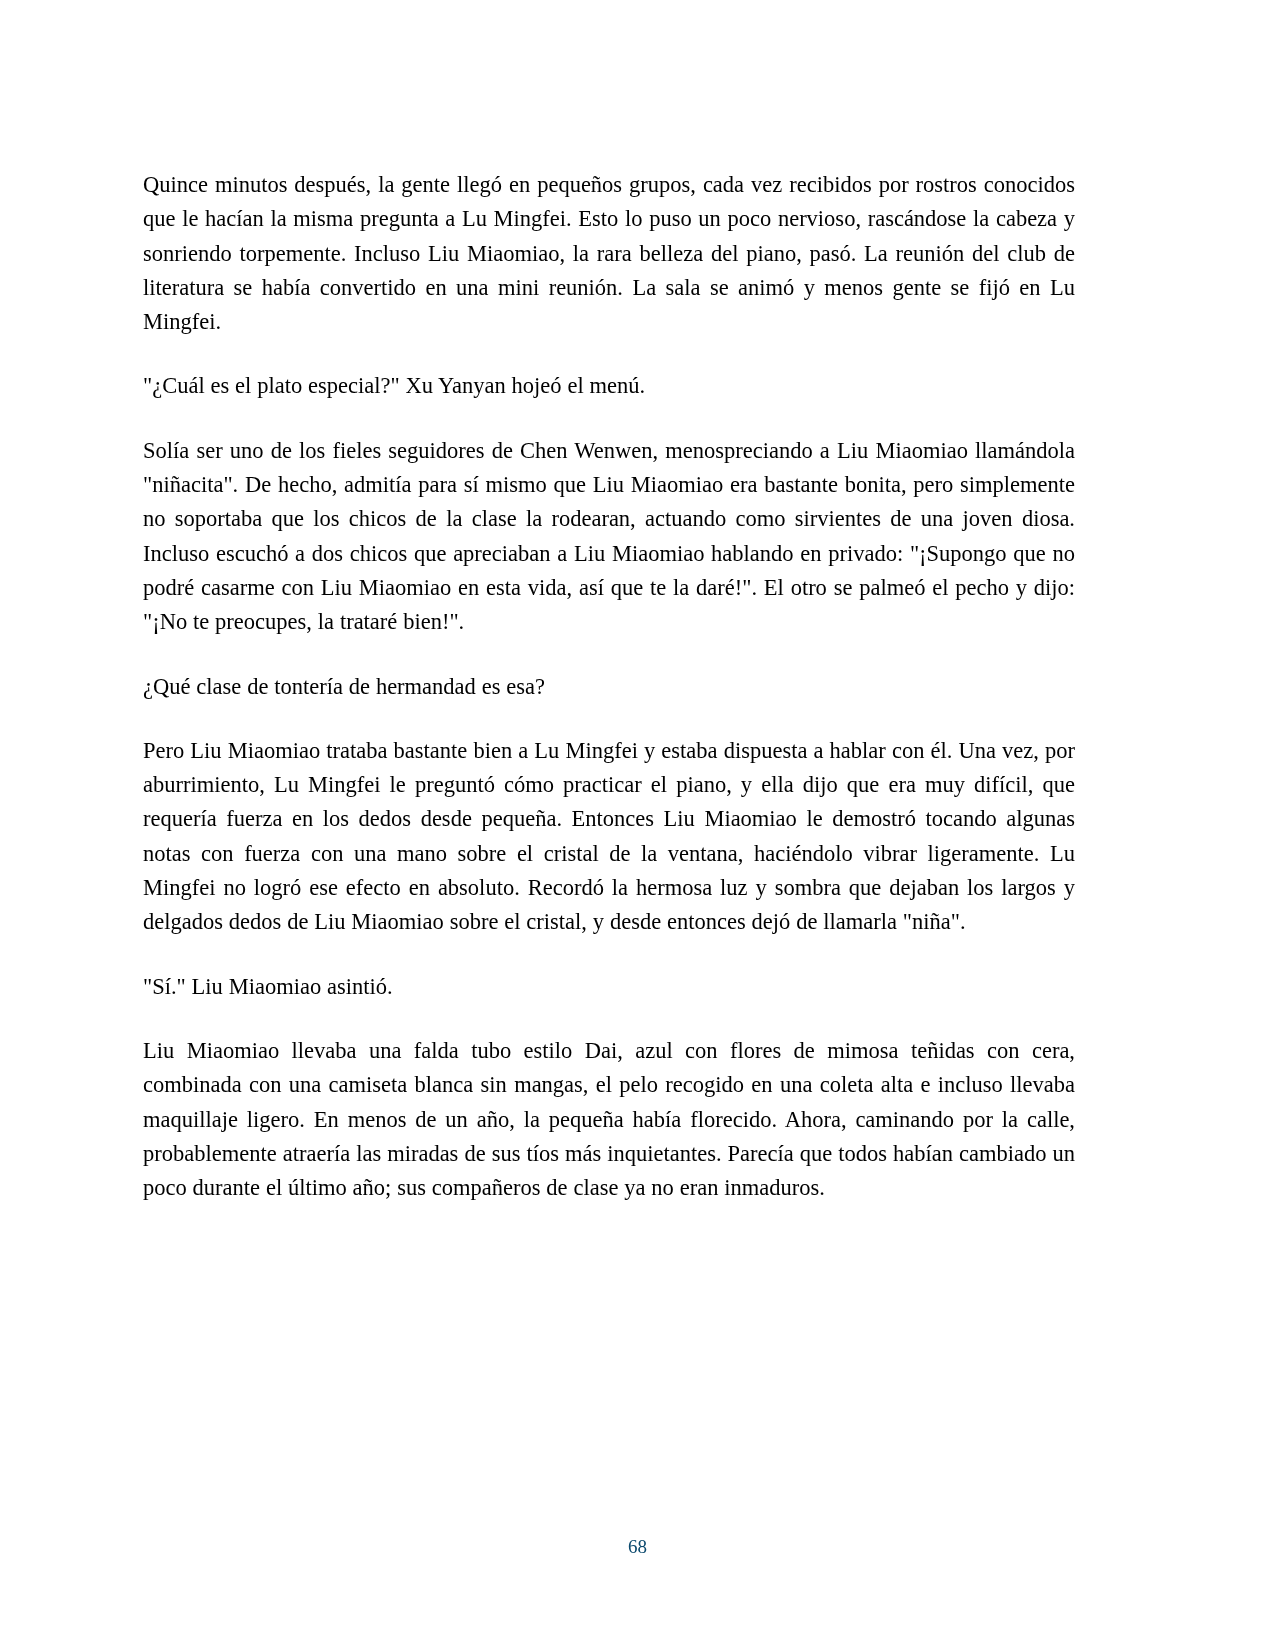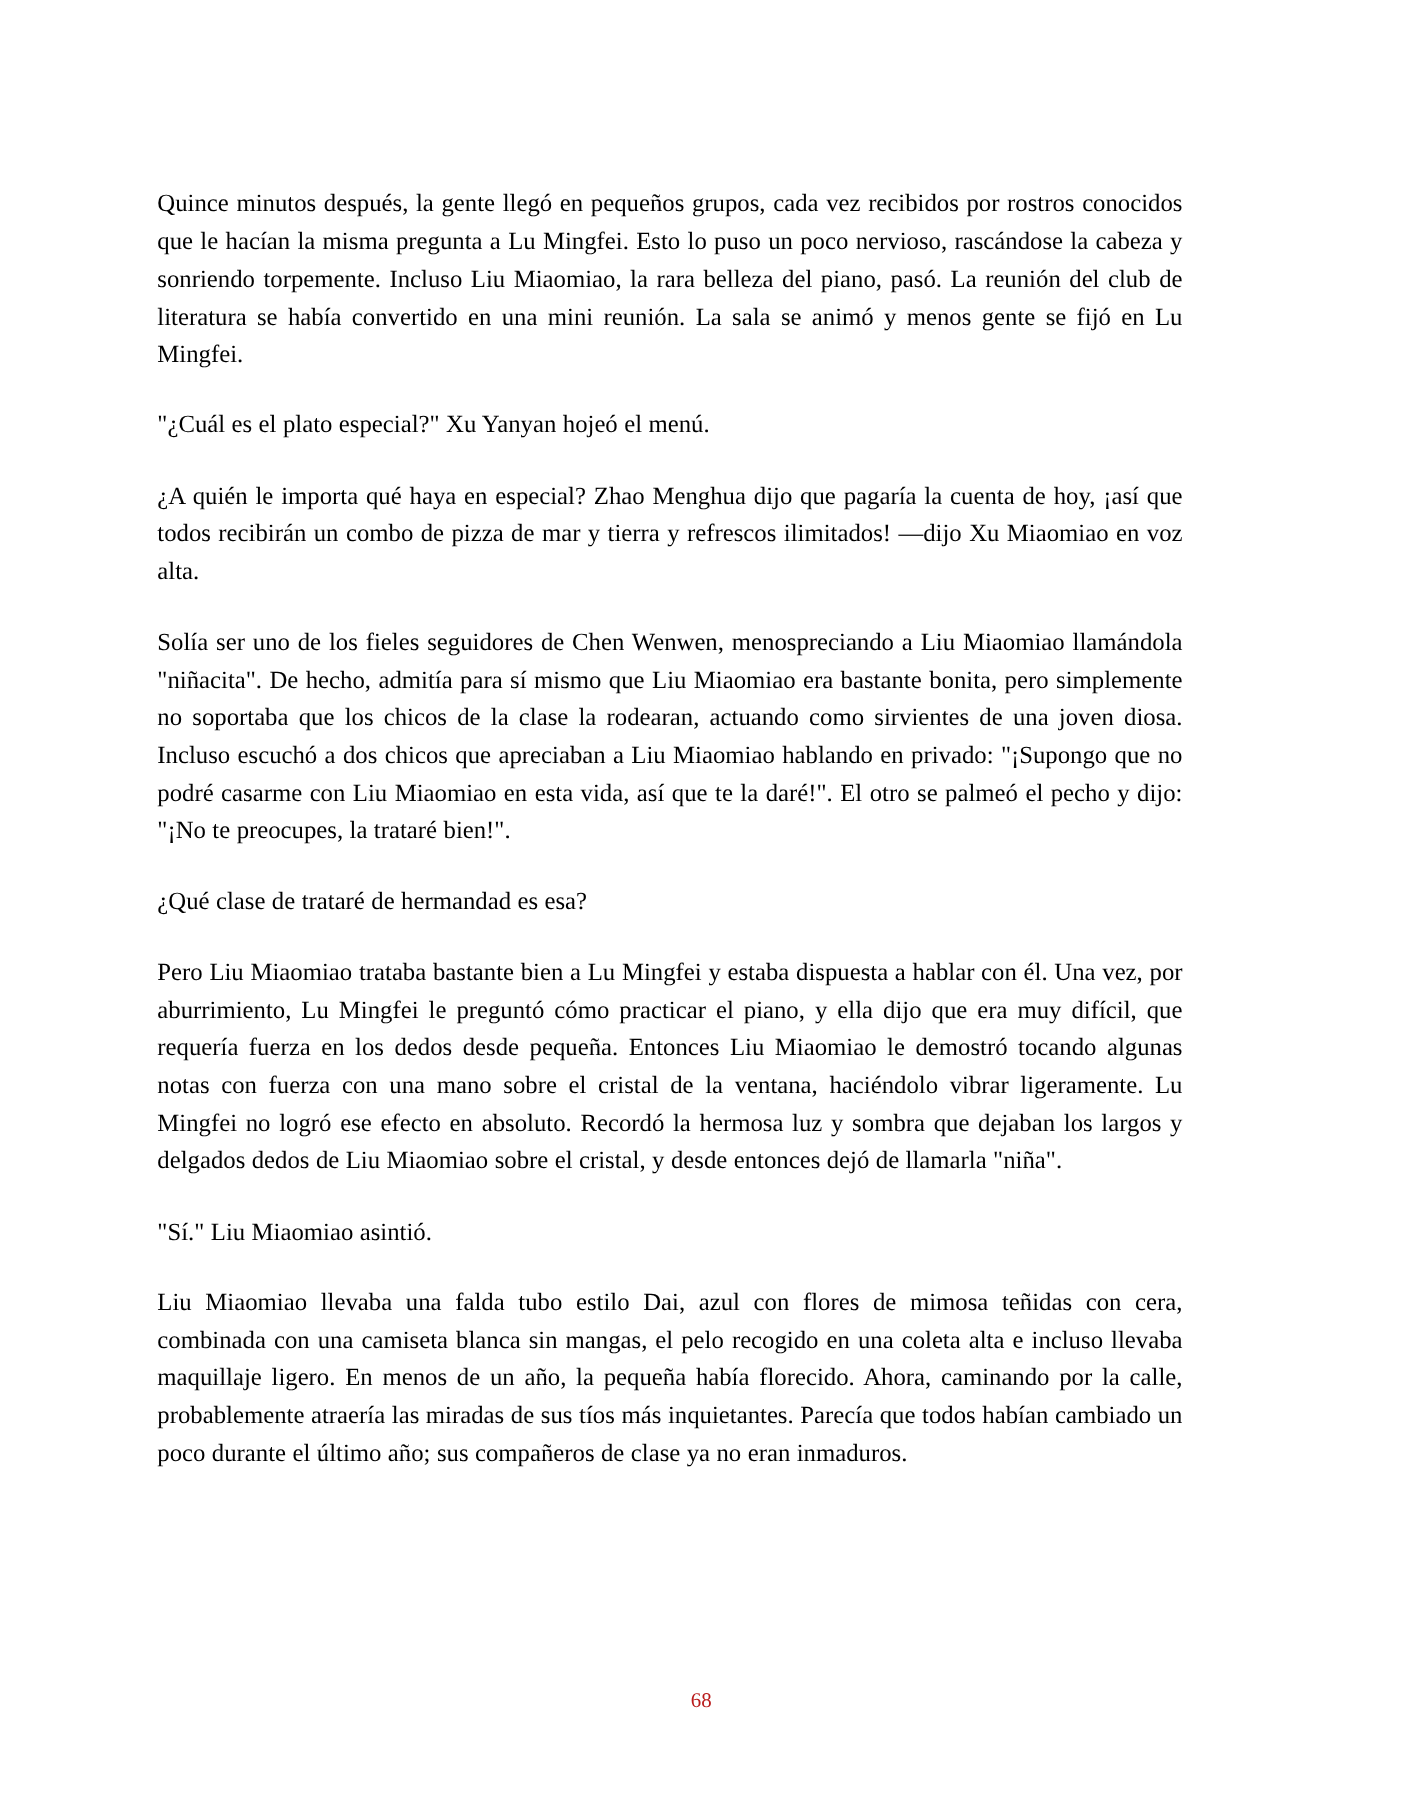--- a/index.html
+++ b/index.html
@@ -47,35 +47,34 @@
   }
   .page-number {
     position: absolute;
     left: 0;
     right: 0;
     top: 1536px;
     text-align: center;
     font-size: 19px;
     line-height: 22px;
     font-family: "Liberation Serif", "DejaVu Serif", serif;
-    color: #b91c1c;
+    color: #0c4a6e;
   }
 </style>
 </head>
 <body>
 
 <div class="page">
 
   <div class="content">
 
     <p class="para">Quince minutos después, la gente llegó en pequeños grupos, cada vez recibidos por rostros conocidos que le hacían la misma pregunta a Lu Mingfei. Esto lo puso un poco nervioso, rascándose la cabeza y sonriendo torpemente. Incluso Liu Miaomiao, la rara belleza del piano, pasó. La reunión del club de literatura se había convertido en una mini reunión. La sala se animó y menos gente se fijó en Lu Mingfei.</p>
     <p class="para short">"¿Cuál es el plato especial?" Xu Yanyan hojeó el menú.</p>
-    <p class="para">¿A quién le importa qué haya en especial? Zhao Menghua dijo que pagaría la cuenta de hoy, ¡así que todos recibirán un combo de pizza de mar y tierra y refrescos ilimitados! —dijo Xu Miaomiao en voz alta.</p>
     <p class="para">Solía ser uno de los fieles seguidores de Chen Wenwen, menospreciando a Liu Miaomiao llamándola "niñacita". De hecho, admitía para sí mismo que Liu Miaomiao era bastante bonita, pero simplemente no soportaba que los chicos de la clase la rodearan, actuando como sirvientes de una joven diosa. Incluso escuchó a dos chicos que apreciaban a Liu Miaomiao hablando en privado: "¡Supongo que no podré casarme con Liu Miaomiao en esta vida, así que te la daré!". El otro se palmeó el pecho y dijo: "¡No te preocupes, la trataré bien!".</p>
-    <p class="para short">¿Qué clase de trataré de hermandad es esa?</p>
+    <p class="para short">¿Qué clase de tontería de hermandad es esa?</p>
     <p class="para">Pero Liu Miaomiao trataba bastante bien a Lu Mingfei y estaba dispuesta a hablar con él. Una vez, por aburrimiento, Lu Mingfei le preguntó cómo practicar el piano, y ella dijo que era muy difícil, que requería fuerza en los dedos desde pequeña. Entonces Liu Miaomiao le demostró tocando algunas notas con fuerza con una mano sobre el cristal de la ventana, haciéndolo vibrar ligeramente. Lu Mingfei no logró ese efecto en absoluto. Recordó la hermosa luz y sombra que dejaban los largos y delgados dedos de Liu Miaomiao sobre el cristal, y desde entonces dejó de llamarla "niña".</p>
     <p class="para short">"Sí." Liu Miaomiao asintió.</p>
     <p class="para">Liu Miaomiao llevaba una falda tubo estilo Dai, azul con flores de mimosa teñidas con cera, combinada con una camiseta blanca sin mangas, el pelo recogido en una coleta alta e incluso llevaba maquillaje ligero. En menos de un año, la pequeña había florecido. Ahora, caminando por la calle, probablemente atraería las miradas de sus tíos más inquietantes. Parecía que todos habían cambiado un poco durante el último año; sus compañeros de clase ya no eran inmaduros.</p>
 
   </div>
 
   <div class="page-number">68</div>
 
 </div>
 

